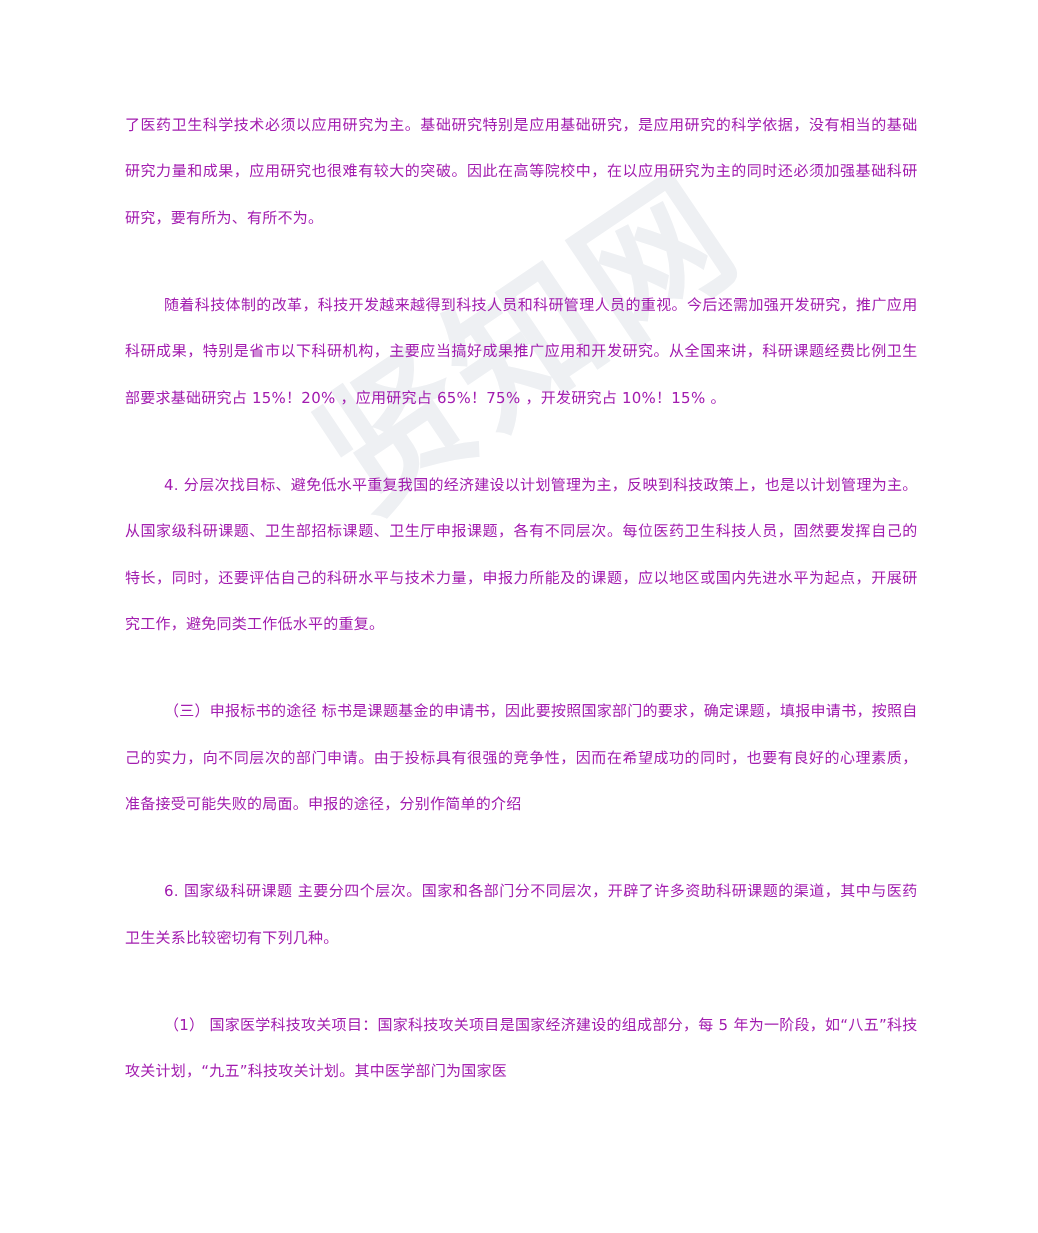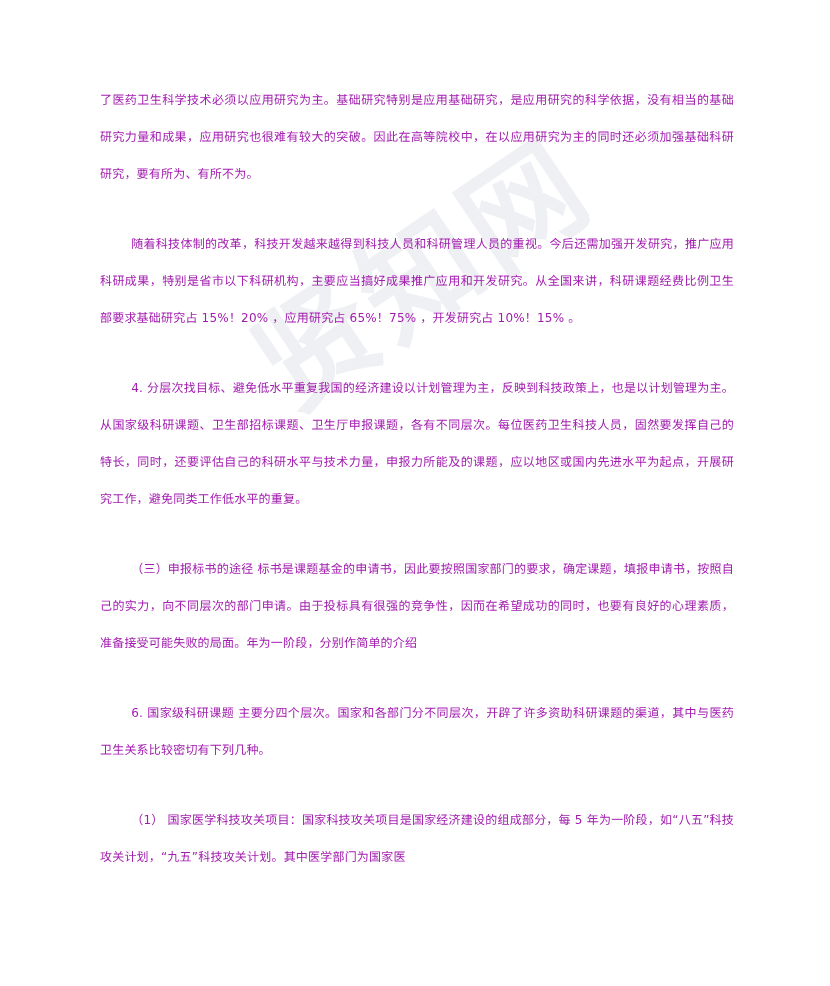--- a/index.html
+++ b/index.html
@@ -83,21 +83,21 @@
   </div>
 
   <div id="doc-body">
 
     <p class="para noindent">了医药卫生科学技术必须以应用研究为主。基础研究特别是应用基础研究，是应用研究的科学依据，没有相当的基础研究力量和成果，应用研究也很难有较大的突破。因此在高等院校中，在以应用研究为主的同时还必须加强基础科研研究，要有所为、有所不为。</p>
 
     <p class="para indent">随着科技体制的改革，科技开发越来越得到科技人员和科研管理人员的重视。今后还需加强开发研究，推广应用科研成果，特别是省市以下科研机构，主要应当搞好成果推广应用和开发研究。从全国来讲，科研课题经费比例卫生部要求基础研究占 15%！20% ，应用研究占 65%！75% ，开发研究占 10%！15% 。</p>
 
     <p class="para indent">4. 分层次找目标、避免低水平重复我国的经济建设以计划管理为主，反映到科技政策上，也是以计划管理为主。从国家级科研课题、卫生部招标课题、卫生厅申报课题，各有不同层次。每位医药卫生科技人员，固然要发挥自己的特长，同时，还要评估自己的科研水平与技术力量，申报力所能及的课题，应以地区或国内先进水平为起点，开展研究工作，避免同类工作低水平的重复。</p>
 
-    <p class="para indent">（三）申报标书的途径 标书是课题基金的申请书，因此要按照国家部门的要求，确定课题，填报申请书，按照自己的实力，向不同层次的部门申请。由于投标具有很强的竞争性，因而在希望成功的同时，也要有良好的心理素质，准备接受可能失败的局面。年为一阶段，分别作简单的介绍</p>
+    <p class="para indent">（三）申报标书的途径 标书是课题基金的申请书，因此要按照国家部门的要求，确定课题，填报申请书，按照自己的实力，向不同层次的部门申请。由于投标具有很强的竞争性，因而在希望成功的同时，也要有良好的心理素质，准备接受可能失败的局面。申报的途径，分别作简单的介绍</p>
 
     <p class="para indent">6. 国家级科研课题 主要分四个层次。国家和各部门分不同层次，开辟了许多资助科研课题的渠道，其中与医药卫生关系比较密切有下列几种。</p>
 
     <p class="para indent">（1） 国家医学科技攻关项目：国家科技攻关项目是国家经济建设的组成部分，每 5 年为一阶段，如“八五”科技攻关计划，“九五”科技攻关计划。其中医学部门为国家医</p>
 
   </div>
 
 </div>
 
 </body></html>

